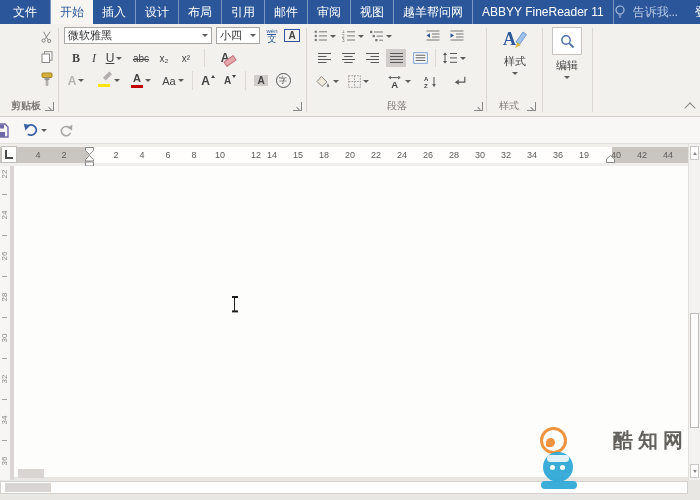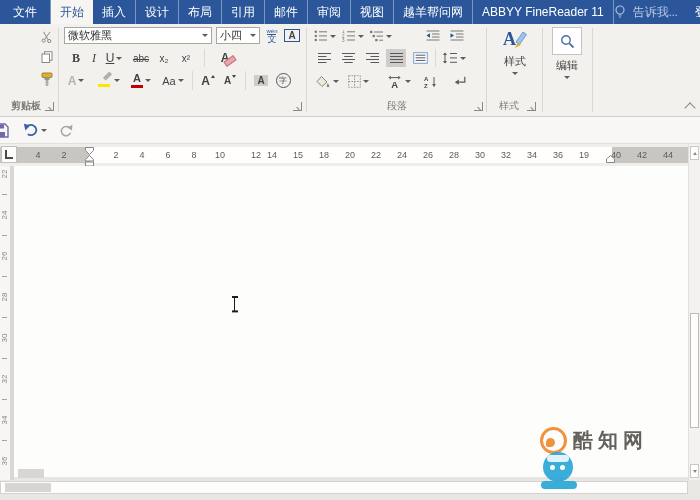--- a/index.html
+++ b/index.html
@@ -79,21 +79,21 @@
   .vs-btn{position:absolute;left:1px;width:9px;height:14px;background:#fff;border:1px solid #cac8c5;box-sizing:border-box;display:flex;align-items:center;justify-content:center;}
   .vs-thumb{position:absolute;left:1px;top:169px;width:9px;height:115px;background:#fdfdfd;border:1px solid #bcbab7;box-sizing:border-box;}
   .arr-up{width:0;height:0;border-left:2.5px solid transparent;border-right:2.5px solid transparent;border-bottom:3.5px solid #8a8886;}
   .arr-dn{width:0;height:0;border-left:2.5px solid transparent;border-right:2.5px solid transparent;border-top:3.5px solid #8a8886;}
   .bottombar{position:absolute;left:0;top:480px;width:700px;height:20px;background:#e9e7e4;}
   .hscroll{position:absolute;left:0;top:1px;width:688px;height:13px;background:#fdfdfd;border:1px solid #d4d1ce;box-sizing:border-box;}
   .hs-thumb{position:absolute;left:4px;top:1px;width:46px;height:9px;background:#d7d4d1;}
   .artifact{position:absolute;left:18px;top:469px;width:26px;height:9px;background:#d8d5d2;}
 
   
-  .wm{position:absolute;z-index:6;display:flex;align-items:center;opacity:.92;}
+  .wm{position:absolute;z-index:6;display:flex;align-items:center;opacity:.92;gap:40px;}
   .wm-kz-icon{width:21px;height:21px;border:3px solid #ef8b2f;border-radius:50%;position:relative;background:#fff;box-sizing:content-box;}
   .wm-kz-icon::after{content:'';position:absolute;left:3px;top:8px;width:9px;height:9px;background:#ef8b2f;border-radius:50% 50% 50% 20%;}
   .wm-kz-text{margin-left:6px;font-size:20px;font-weight:bold;color:#56544f;letter-spacing:5px;}
   .wm-yy-icon{position:relative;width:36px;height:36px;}
   .wm-yy-icon .head{position:absolute;left:2px;top:0;width:30px;height:30px;background:#2aa7d6;border-radius:50%;}
   .wm-yy-icon .eye1,.wm-yy-icon .eye2{position:absolute;width:5px;height:5px;background:#fff;border-radius:50%;top:13px;}
   .wm-yy-icon .eye1{left:9px;} .wm-yy-icon .eye2{left:19px;}
   .wm-yy-icon .fluff{position:absolute;left:6px;top:3px;width:22px;height:7px;background:#fff;opacity:.85;border-radius:6px;}
   .wm-yy-icon .base{position:absolute;left:0;top:29px;width:36px;height:8px;background:#2aa7d6;border-radius:4px;}
   .wm-yy-main{display:flex;flex-direction:column;margin-left:7px;line-height:1.05;}

